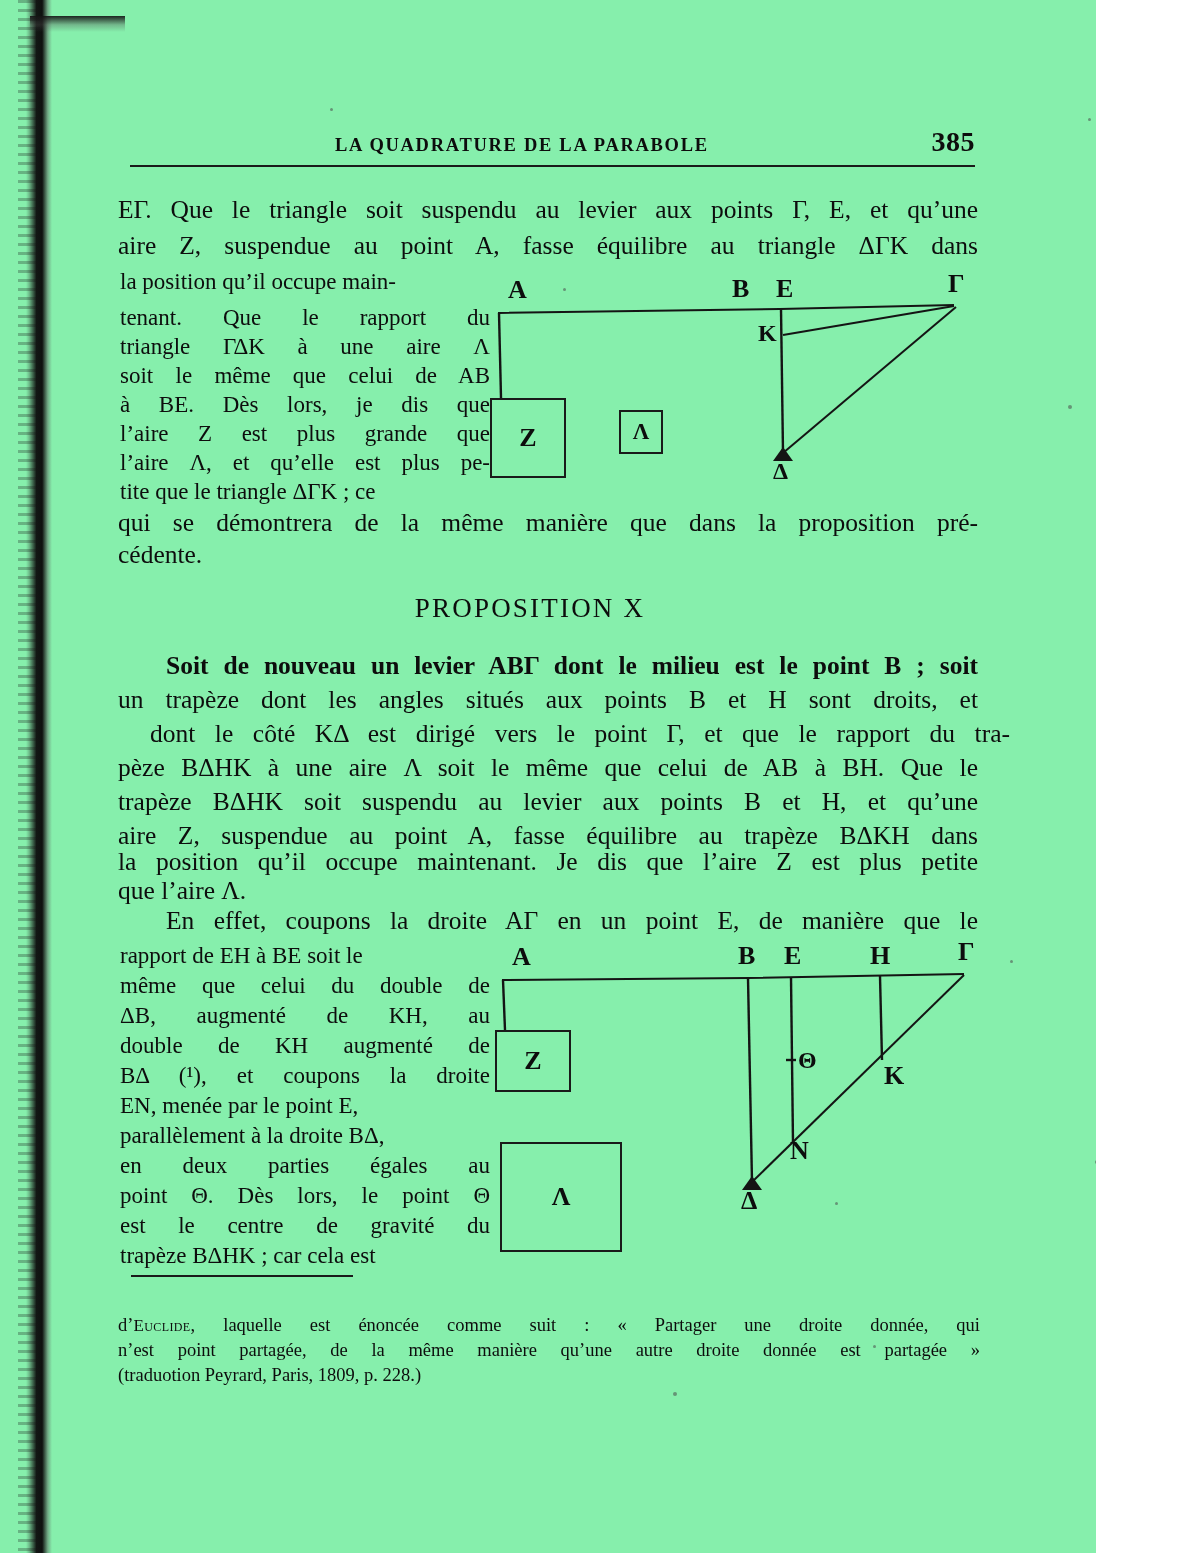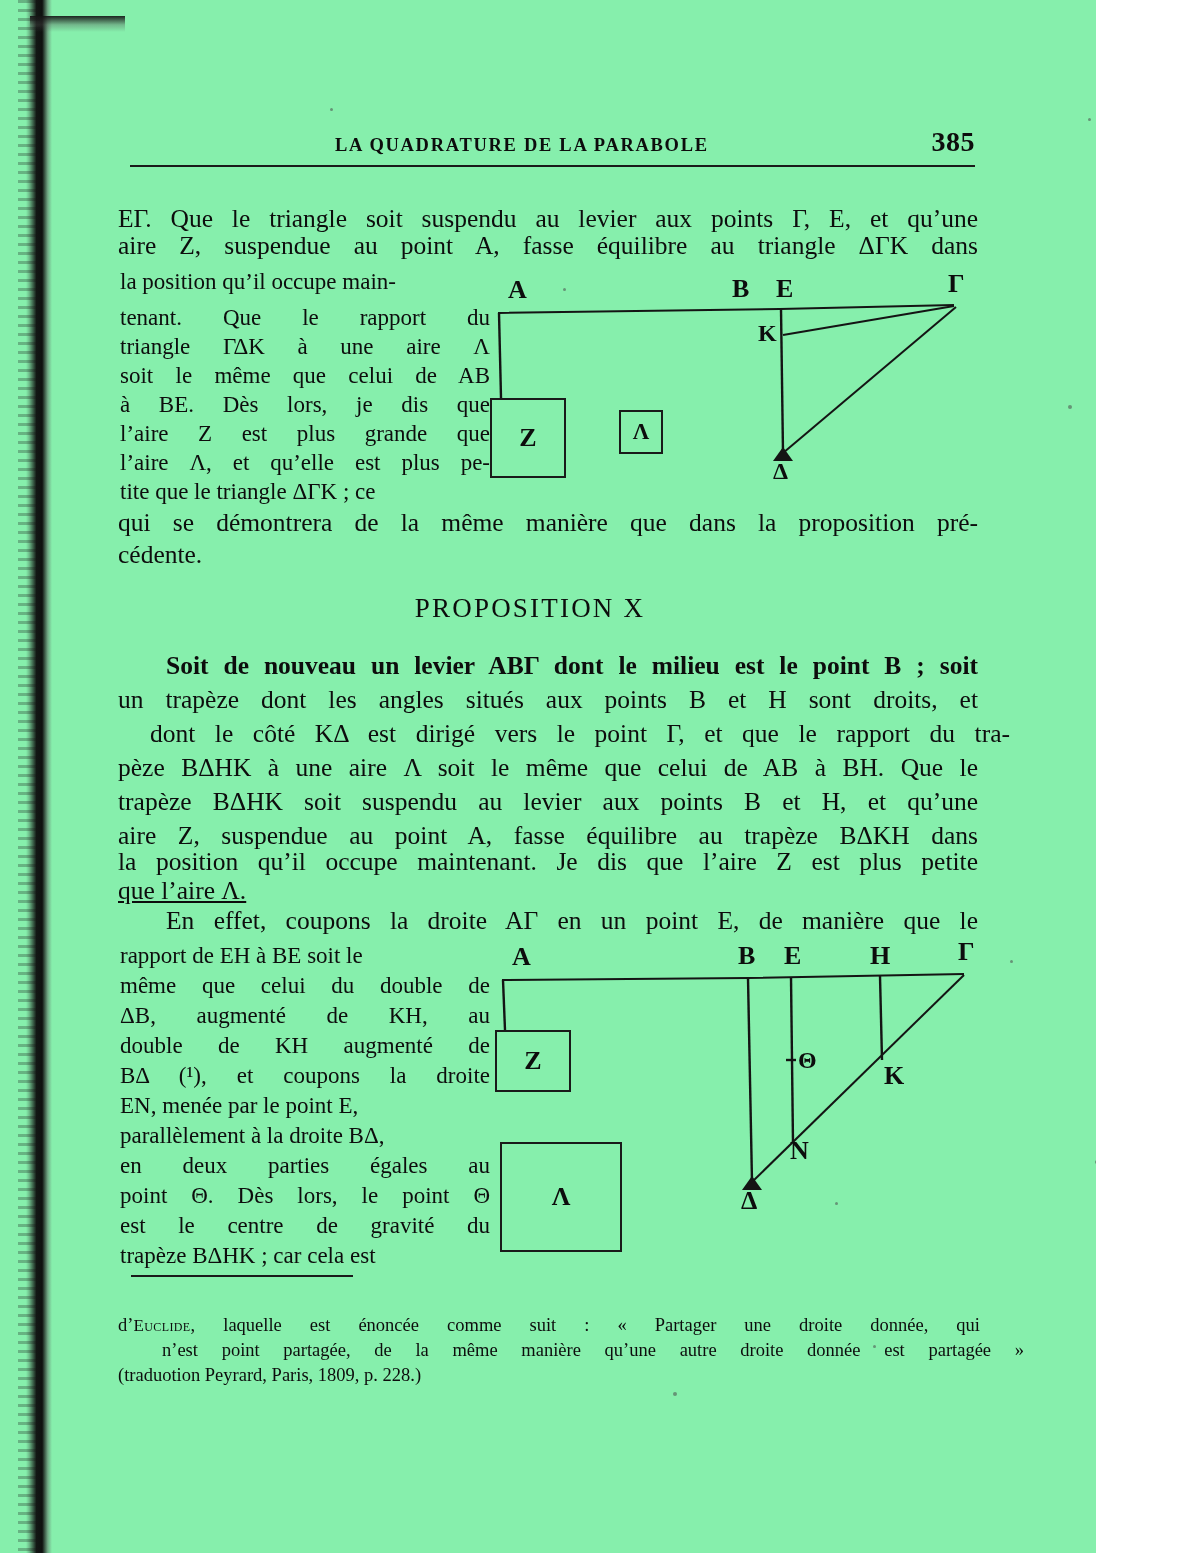--- a/index.html
+++ b/index.html
@@ -200,21 +200,21 @@
   <div class="speck" style="left:330px;top:108px;width:3px;height:3px;"></div>
   <div class="speck" style="left:673px;top:1392px;width:4px;height:4px;"></div>
   <div class="speck" style="left:873px;top:1345px;width:3px;height:3px;"></div>
 
   <div class="running-head">
     <span class="running-head-title">LA QUADRATURE DE LA PARABOLE</span>
     <span class="folio">385</span>
   </div>
   <div class="head-rule"></div>
 
-  <div class="full-line" style="top:192px;margin-top:9px;">EΓ. Que le triangle soit suspendu au levier aux points Γ, E, et qu’une</div>
+  <div class="full-line" style="top:192px;">EΓ. Que le triangle soit suspendu au levier aux points Γ, E, et qu’une</div>
   <div class="full-line" style="top:228px;">aire Z, suspendue au point A, fasse équilibre au triangle ΔΓK dans</div>
 
   <div class="narrow-line" style="top:264px; text-align-last:left;">la position qu’il occupe main-</div>
   <div class="narrow-line" style="top:300px;">tenant. Que le rapport du</div>
   <div class="narrow-line" style="top:329px;">triangle ΓΔK à une aire Λ</div>
   <div class="narrow-line" style="top:358px;">soit le même que celui de AB</div>
   <div class="narrow-line" style="top:387px;">à BE. Dès lors, je dis que</div>
   <div class="narrow-line" style="top:416px;">l’aire Z est plus grande que</div>
   <div class="narrow-line" style="top:445px;">l’aire Λ, et qu’elle est plus pe-</div>
   <div class="narrow-line" style="top:474px; text-align-last:left;">tite que le triangle ΔΓK ; ce</div>
@@ -224,21 +224,21 @@
 
   <div class="prop-title">PROPOSITION X</div>
 
   <div class="full-line" style="top:648px; text-indent:48px;font-weight:bold;">Soit de nouveau un levier ABΓ dont le milieu est le point B ; soit</div>
   <div class="full-line" style="top:682px;">un trapèze dont les angles situés aux points B et H sont droits, et</div>
   <div class="full-line" style="top:716px;margin-left:32px;">dont le côté KΔ est dirigé vers le point Γ, et que le rapport du tra-</div>
   <div class="full-line" style="top:750px;">pèze BΔHK à une aire Λ soit le même que celui de AB à BH. Que le</div>
   <div class="full-line" style="top:784px;">trapèze BΔHK soit suspendu au levier aux points B et H, et qu’une</div>
   <div class="full-line" style="top:818px;">aire Z, suspendue au point A, fasse équilibre au trapèze BΔKH dans</div>
   <div class="full-line" style="top:844px;">la position qu’il occupe maintenant. Je dis que l’aire Z est plus petite</div>
-  <div class="full-line last" style="top:873px;text-decoration:underline;">que l’aire Λ.</div>
+  <div class="full-line last" style="top:873px;">que l’aire Λ.</div>
 
   <div class="full-line" style="top:903px; text-indent:48px;">En effet, coupons la droite AΓ en un point E, de manière que le</div>
 
   <div class="narrow-line" style="top:938px; text-align-last:left;">rapport de EH à BE soit le</div>
   <div class="narrow-line" style="top:968px;">même que celui du double de</div>
   <div class="narrow-line" style="top:998px;">ΔB, augmenté de KH, au</div>
   <div class="narrow-line" style="top:1028px;">double de KH augmenté de</div>
   <div class="narrow-line" style="top:1058px;">BΔ (¹), et coupons la droite</div>
   <div class="narrow-line" style="top:1088px; text-align-last:left;">EN, menée par le point E,</div>
   <div class="narrow-line" style="top:1118px; text-align-last:left;">parallèlement à la droite BΔ,</div>
@@ -313,16 +313,16 @@
     </div>
     <div class="fig-box" style="left:20px; top:212px; width:118px; height:106px;">
       <span>Λ</span>
     </div>
   </div>
 
   <div class="fn-rule"></div>
   <div class="fn-line" style="top:1313px;">
     <span>d’</span><span class="sc">Euclide</span><span>, laquelle est énoncée comme suit : « Partager une droite donnée, qui</span>
   </div>
-  <div class="fn-line" style="top:1338px;margin-left:44px;">n’est point partagée, de la même manière qu’une autre droite donnée est partagée »</div>
+  <div class="fn-line" style="top:1338px;">n’est point partagée, de la même manière qu’une autre droite donnée est partagée »</div>
   <div class="fn-line last" style="top:1363px;">(traduotion Peyrard, Paris, 1809, p. 228.)</div>
 
 </div>
 
 </body></html>

